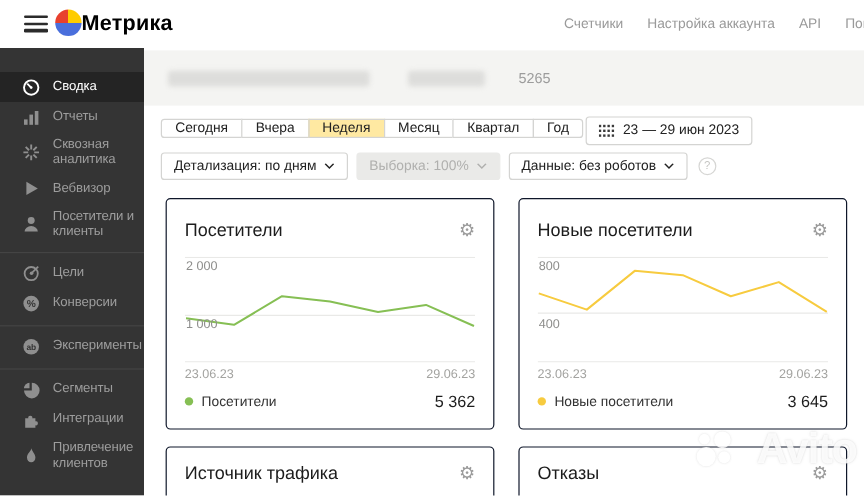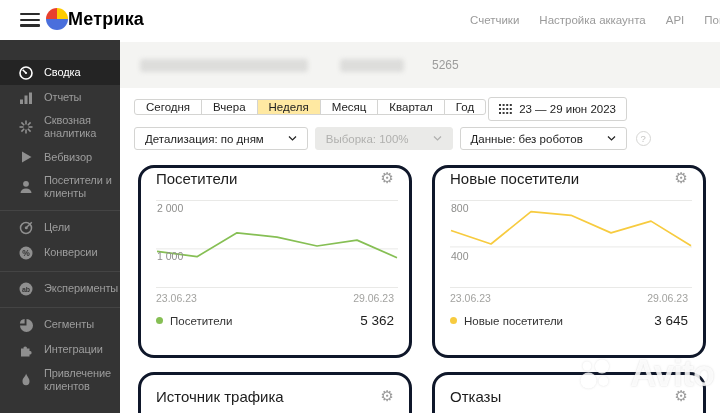--- a/index.html
+++ b/index.html
@@ -39,31 +39,31 @@
   button{font-family:inherit}
   .tab{background:#fff;border:1px solid #d4d4d2;color:#222;font-size:11.5px;padding:1px 11px;cursor:pointer}
   .tab+.tab{margin-left:-1px}
   .tab:first-child{border-radius:3px 0 0 3px}
   .tab:last-child{border-radius:0 3px 3px 0}
   .tab.sel{background:#ffe9a2}
   .date-btn{margin-left:2px;display:flex;align-items:center;gap:7px;background:#fff;
     border:1px solid #d4d4d2;border-radius:3px;color:#222;font-size:11.5px;padding:5px 10px;cursor:pointer}
 
   .filters-row{position:absolute;left:14px;top:87px;display:flex;align-items:center}
-  .fbtn{display:flex;align-items:center;gap:24px;background:#fff;border:1px solid #d4d4d2;border-radius:3px;
+  .fbtn{display:flex;align-items:center;gap:6px;background:#fff;border:1px solid #d4d4d2;border-radius:3px;
     color:#222;font-size:11.5px;padding:4px 10px;margin-right:7px;cursor:pointer;height:23px}
   .fbtn.disabled{background:#eaeae8;border-color:#eaeae8;color:#b0b0ae}
   .chev{flex:0 0 auto}
   .help{width:15px;height:15px;border:1px solid #d6d6d4;border-radius:50%;color:#c4c4c2;font-size:9.5px;
     display:inline-flex;align-items:center;justify-content:center;margin-left:2px;cursor:pointer}
 
   .cards{position:absolute;left:18px;display:flex;gap:20px}
   .cards.top{top:125px}
   .cards.bottom{top:332px}
-  .card{width:274px;background:#fff;border:3px solid #0f172a;border-radius:16px;padding:2px 15px}
+  .card{width:274px;background:#fff;border:1px solid #0f172a;border-radius:4px;padding:18px 15px}
   .cards.top .card{height:193px}
   .card.cut{height:60px;padding-top:13px;overflow:hidden}
   .card-head{display:flex;align-items:center;justify-content:space-between}
   .card-title{font-size:15px;font-weight:400;color:#1c1c1c;margin:0}
   .gear{font-family:"DejaVu Sans",sans-serif;font-size:15px;color:#9b9b9b;line-height:1;cursor:pointer}
   .chart-wrap{position:relative;margin-top:13px;height:88px}
   .chart-wrap svg{position:absolute;left:0;top:0}
   .ylab{position:absolute;left:1px;font-size:10.5px;color:#8e8e8c}
   .ylab.top{top:2px}.ylab.mid{top:50px}
   .xrow{display:flex;justify-content:space-between;font-size:10.5px;color:#a3a3a0;margin-top:4px}

